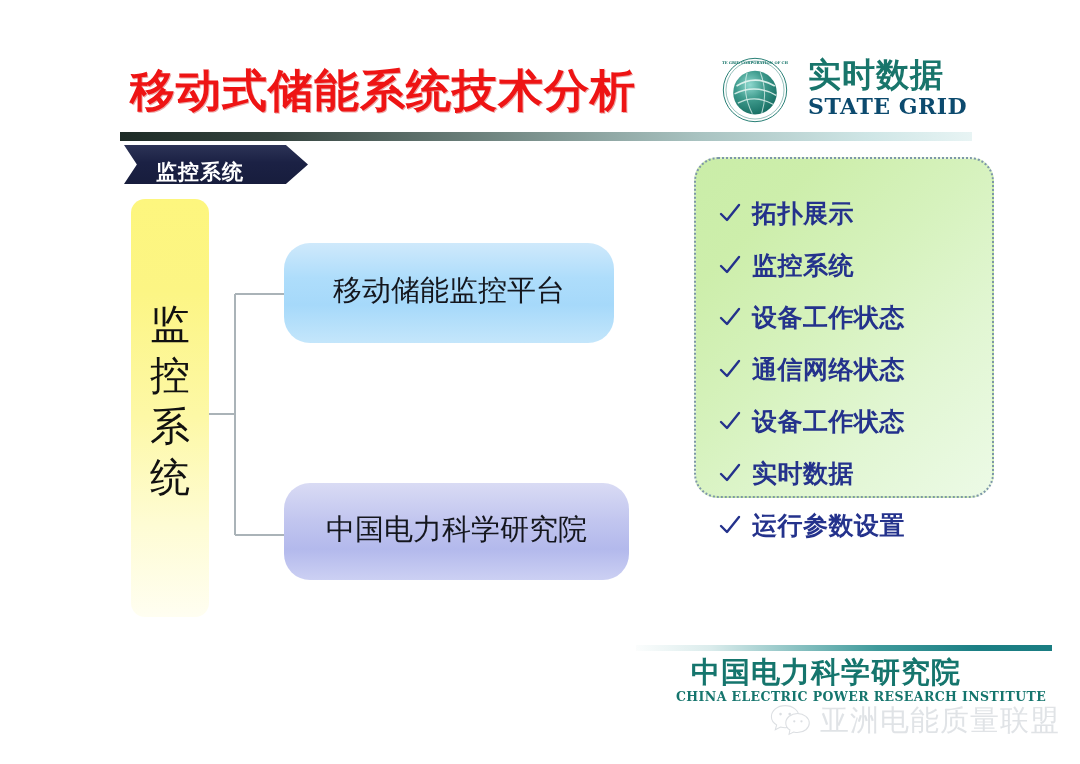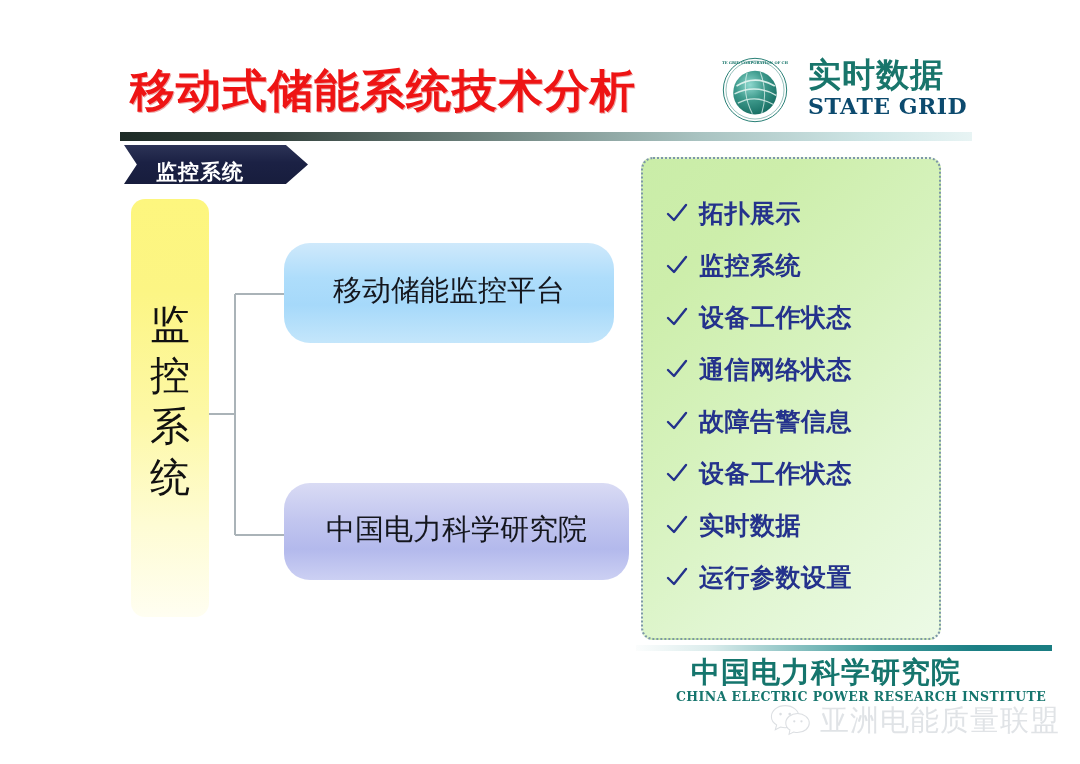--- a/index.html
+++ b/index.html
@@ -170,25 +170,25 @@
     width: 345px;
     height: 97px;
     line-height: 97px;
     font-size: 29px;
     background: linear-gradient(to bottom, #d9dbf4 0%, #c2c6ef 38%, #b3b9ec 68%, #ccd0f3 100%);
   }
 
   
   .green-panel {
     position: absolute;
-    left: 641px;
+    left: 694px;
     top: 157px;
     width: 300px;
-    height: 483px;
-    border-radius: 12px;
+    height: 341px;
+    border-radius: 24px;
     border: 2px dotted #7d97a8;
     background: linear-gradient(135deg, #caeda8 0%, #cdeeab 20%, #d6f2bd 45%, #e1f6d2 70%, #ecfae6 100%);
     box-sizing: border-box;
   }
   .feature-list {
     position: absolute;
     left: 0; top: 28px;
     width: 100%;
     padding: 0;
     margin: 0;
@@ -370,28 +370,20 @@
             </svg>
         </span>
         <span class="feature-label">通信网络状态</span>
       </li>
       <li class="feature-item">
         <span class="check-icon">
           <svg viewBox="0 0 24 24" width="24" height="24" aria-hidden="true">
               <path d="M3 13 L9 19 L21 4" fill="none" stroke="currentColor" stroke-width="2.4" stroke-linecap="round" stroke-linejoin="round"></path>
             </svg>
         </span>
-        <span class="feature-label">故障告警信息</span>
-      </li>
-      <li class="feature-item">
-        <span class="check-icon">
-          <svg viewBox="0 0 24 24" width="24" height="24" aria-hidden="true">
-              <path d="M3 13 L9 19 L21 4" fill="none" stroke="currentColor" stroke-width="2.4" stroke-linecap="round" stroke-linejoin="round"></path>
-            </svg>
-        </span>
         <span class="feature-label">设备工作状态</span>
       </li>
       <li class="feature-item">
         <span class="check-icon">
           <svg viewBox="0 0 24 24" width="24" height="24" aria-hidden="true">
               <path d="M3 13 L9 19 L21 4" fill="none" stroke="currentColor" stroke-width="2.4" stroke-linecap="round" stroke-linejoin="round"></path>
             </svg>
         </span>
         <span class="feature-label">实时数据</span>
       </li>

